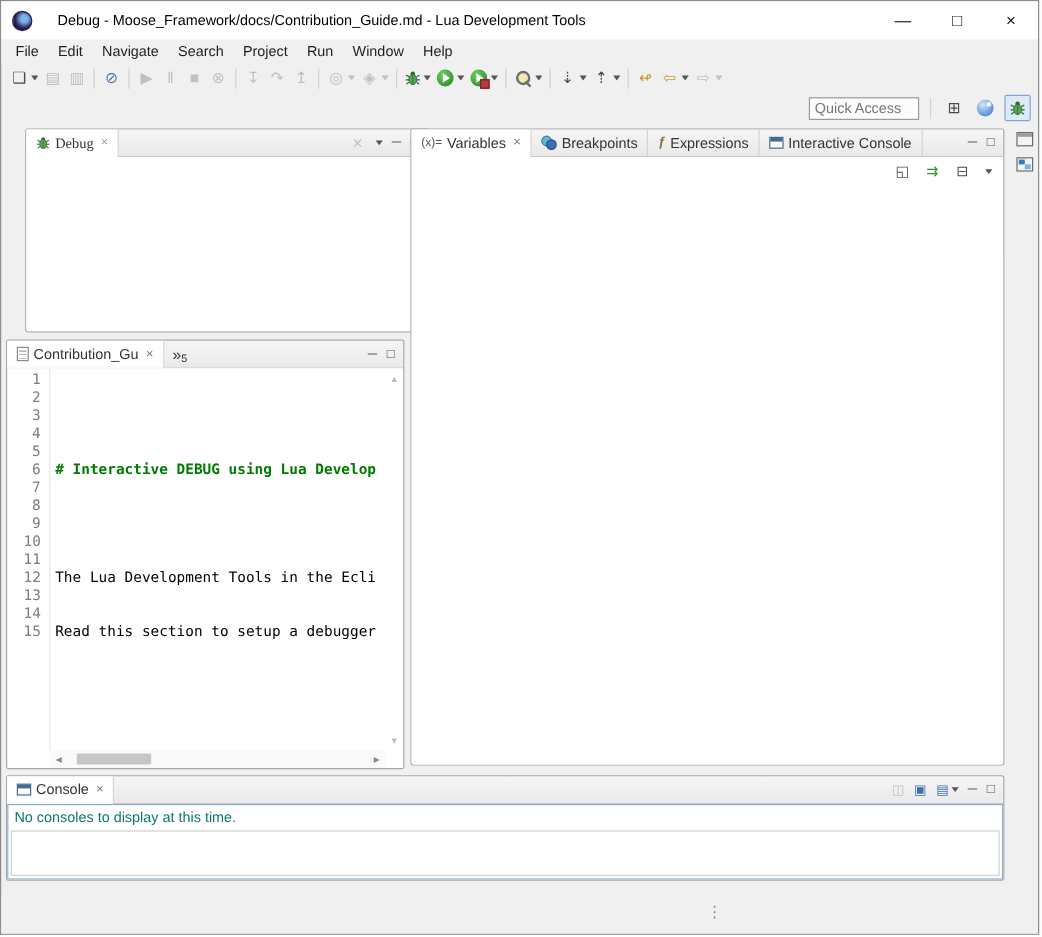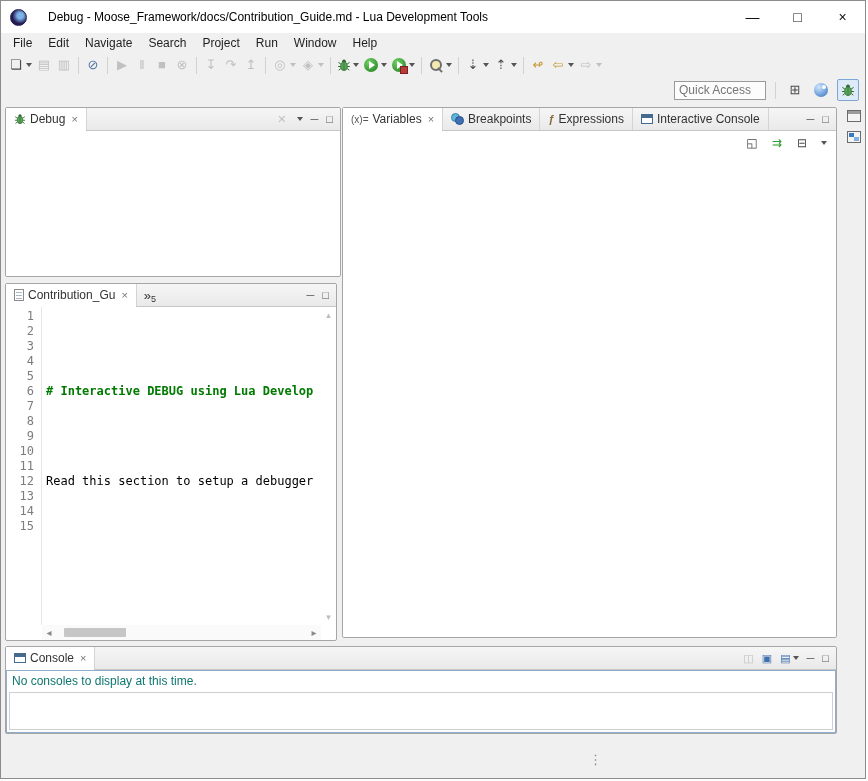--- a/index.html
+++ b/index.html
@@ -100,21 +100,21 @@
   .mini { width:14px; height:12px; border:1px solid #6b6b6b; background:#f4f4f4; position:relative; }
   .mini.m1::before { content:""; position:absolute; left:0; right:0; top:0; height:3px; background:#9c9c9c; }
   .mini.m2::before { content:""; position:absolute; left:1px; top:1px; width:5px; height:4px; background:#3b78c4; }
   .mini.m2::after { content:""; position:absolute; right:1px; bottom:1px; width:5px; height:4px; background:#7fb0e0; }
 
   
   .statusbar { position:absolute; left:0; right:0; top:745px; height:33px; background:#f0f0f0; }
   .draghandle { position:absolute; left:588px; top:6px; color:#8a8a8a; font-size:13px; }
 
   
-  #debug-view   { left:4px;  top:106px; width:336px; height:170px; }
+  #debug-view   { left:20px;  top:106px; width:336px; height:170px;font-family:Liberation Serif, serif; }
   #editor-view  { left:4px;  top:282px; width:332px; height:358px; }
   #vars-view    { left:341px; top:106px; width:495px; height:531px; }
   #console-view { left:4px;  top:645px; width:832px; height:88px; }
   #vars-view .vbody { top:47px; }
 </style>
 </head>
 <body>
 
 <svg width="0" height="0" style="position:absolute">
   <defs>
@@ -345,20 +345,21 @@
         <div class="rl">11</div>
         <div class="rl">12</div>
         <div class="rl">13</div>
         <div class="rl">14</div>
         <div class="rl">15</div>
       </div>
       <div class="codes">
         <div class="cl"></div>
         <div class="cl md-h"># Interactive DEBUG using Lua Develop</div>
         <div class="cl"></div>
+        <div class="cl">The Lua Development Tools in the Ecli</div>
         <div class="cl">Read this section to setup a debugger</div>
         <div class="cl"></div>
         
         
         
         
         
         
         
         

